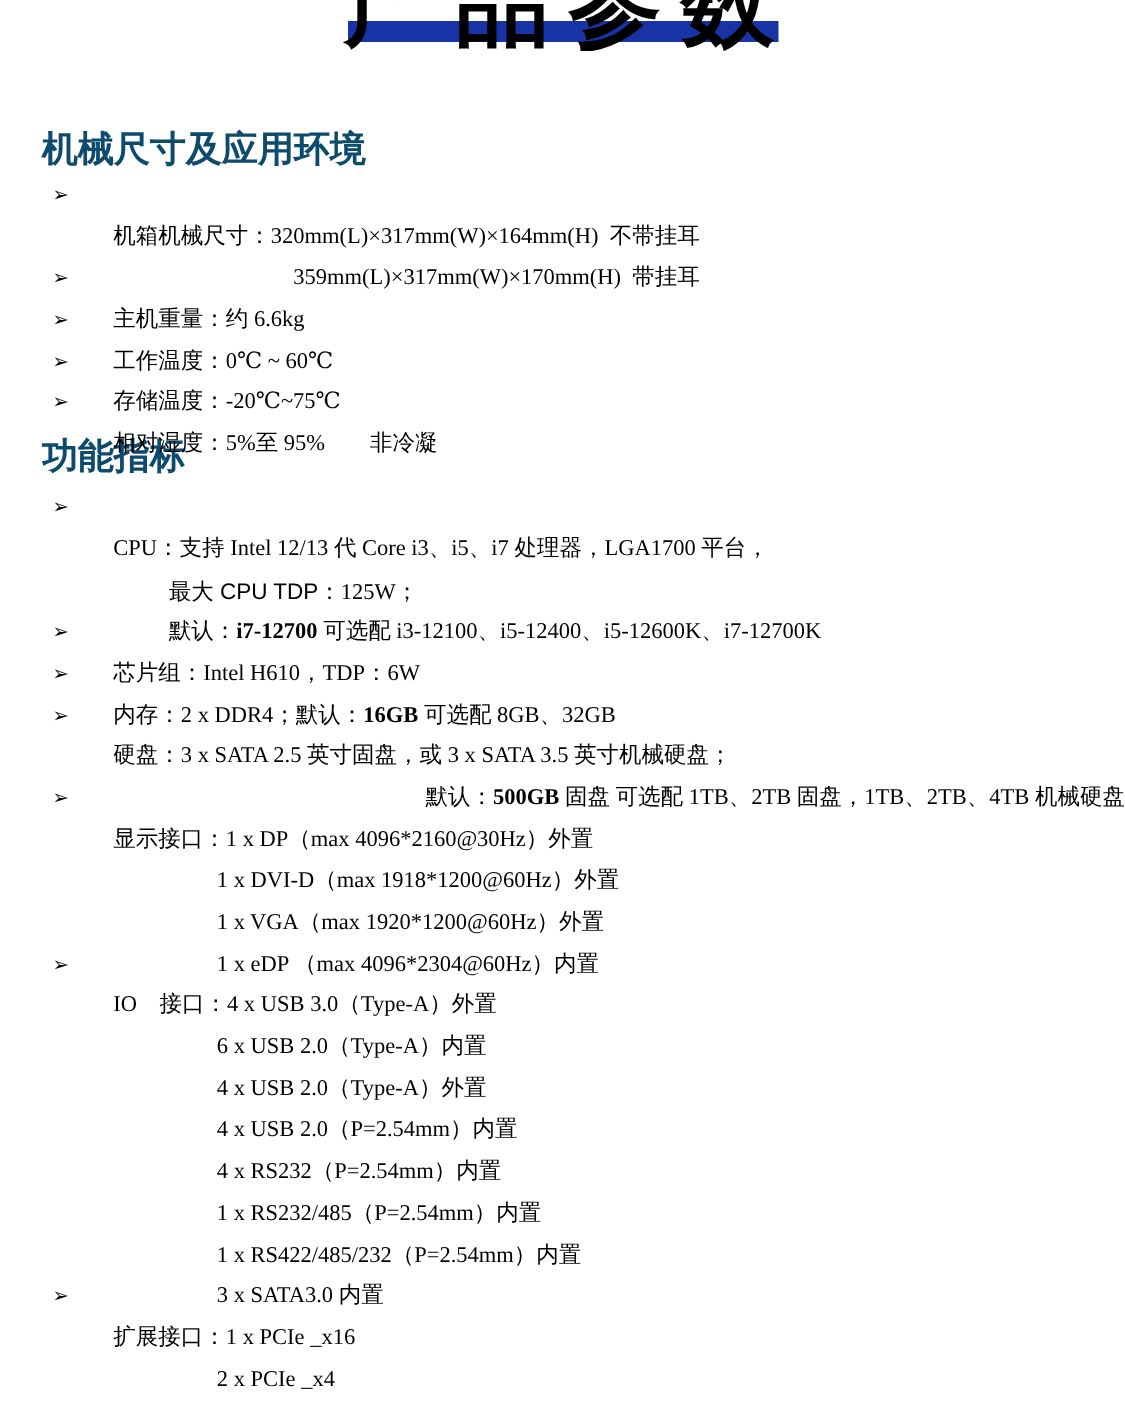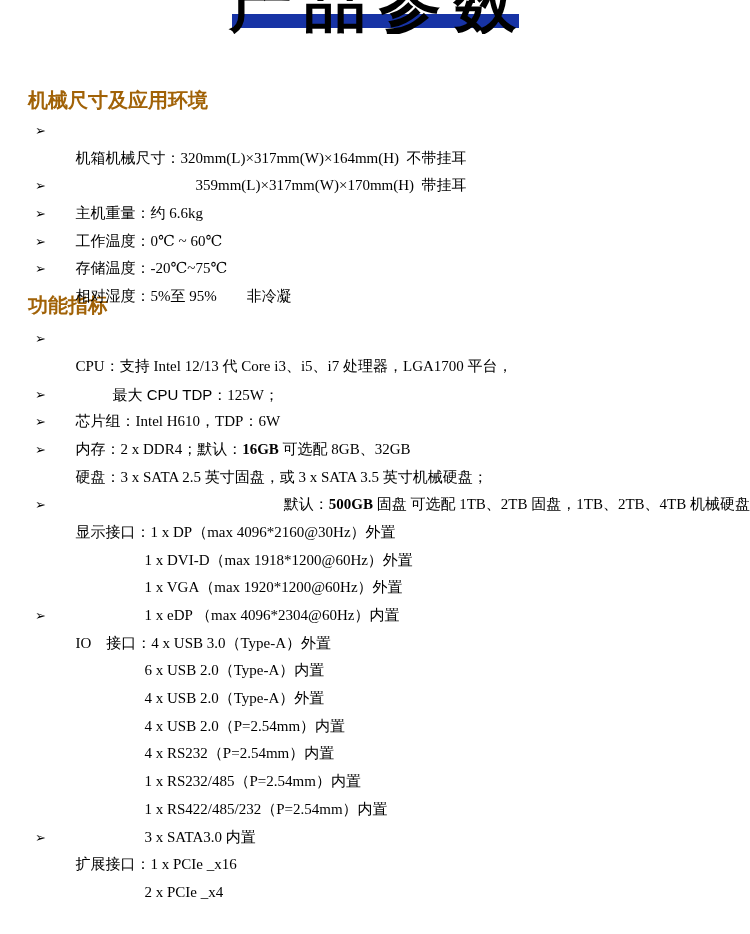--- a/index.html
+++ b/index.html
@@ -14,21 +14,21 @@
   .bar { position: absolute; left: 232px; top: 14px; width: 287px; height: 14px; background: #1733a5; }
   .big-title {
     position: absolute; left: 229px; top: -27px; margin: 0;
     font-family: "Liberation Sans", "DejaVu Sans", sans-serif;
     font-weight: 700; font-size: 62px; line-height: 62px;
     letter-spacing: 13px; white-space: pre; color: #000;
   }
   h2 {
     margin: 0 0 0 28px;
     font-family: "Liberation Sans", "DejaVu Sans", sans-serif;
-    font-weight: 700; font-size: 20px; line-height: 22px; color: #a16207;
+    font-weight: 700; font-size: 24px; line-height: 22px; color: #0c4a6e;
   }
   #h2-mech { margin-top: 55px; }
   #h2-func { margin-top: 11px; }
   .rows-1 { margin-top: 6px; }
   .rows-2 { margin-top: 9px; }
   .row { position: relative; height: 27.7px; line-height: 27.7px; white-space: pre; }
   .b { padding-left: 53px; }
   .bul {
     position: absolute; left: 35px; top: 0;
     font-family: "DejaVu Sans", sans-serif; font-size: 13px;
@@ -74,20 +74,23 @@
   </div>
 
   <h2 id="h2-func">功能指标</h2>
 
   <div class="rows-2">
     <div class="row b">
       <span class="bul">➢</span><span>CPU：支持 Intel 12/13 代 Core i3、i5、i7 处理器，LGA1700 平台，</span>
     </div>
     <div class="row i90">
       <span class="sans">最大 CPU TDP：</span><span>125W；</span>
+    </div>
+    <div class="row i90">
+      <span>默认：</span><b>i7-12700</b><span> 可选配 i3-12100、i5-12400、i5-12600K、i7-12700K</span>
     </div>
     <div class="row b">
       <span class="bul">➢</span><span>芯片组：Intel H610，TDP：6W</span>
     </div>
     <div class="row b">
       <span class="bul">➢</span><span>内存：2 x DDR4；默认：</span><b>16GB</b><span> 可选配 8GB、32GB</span>
     </div>
     <div class="row b">
       <span class="bul">➢</span><span>硬盘：3 x SATA 2.5 英寸固盘，或 3 x SATA 3.5 英寸机械硬盘；</span>
     </div>

